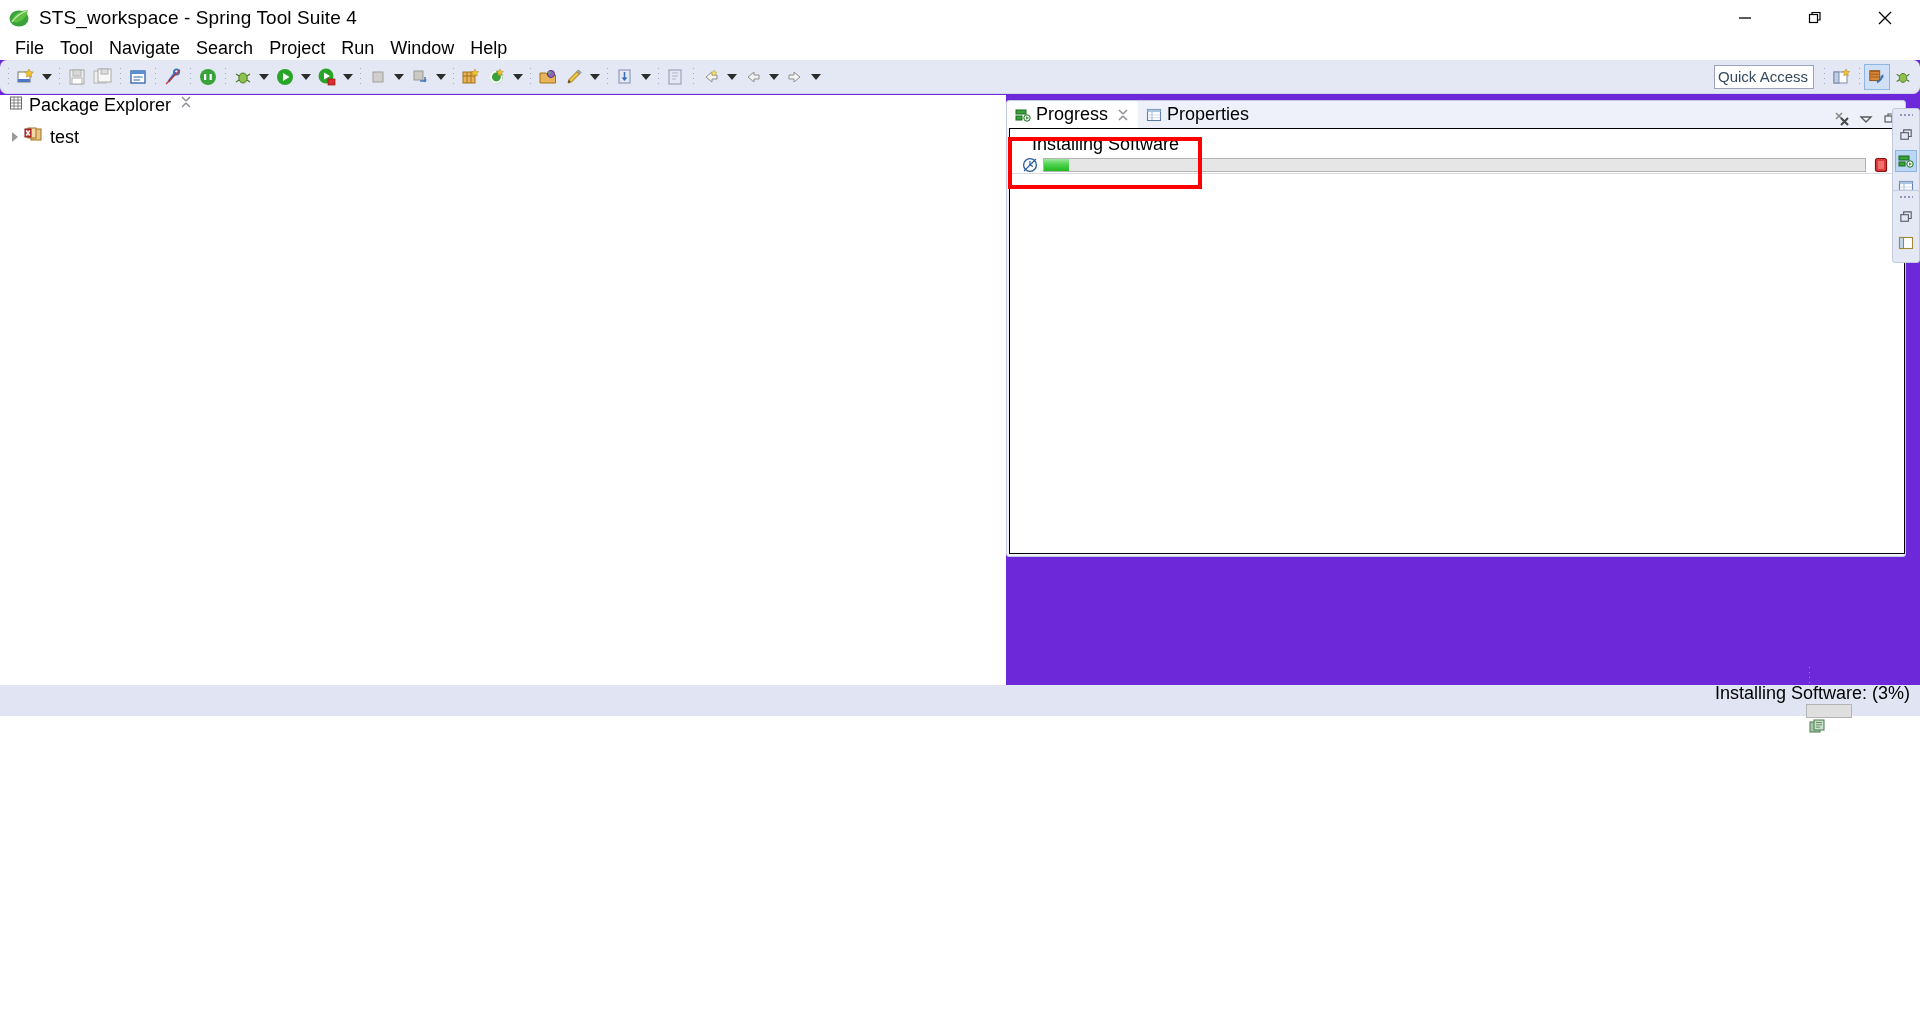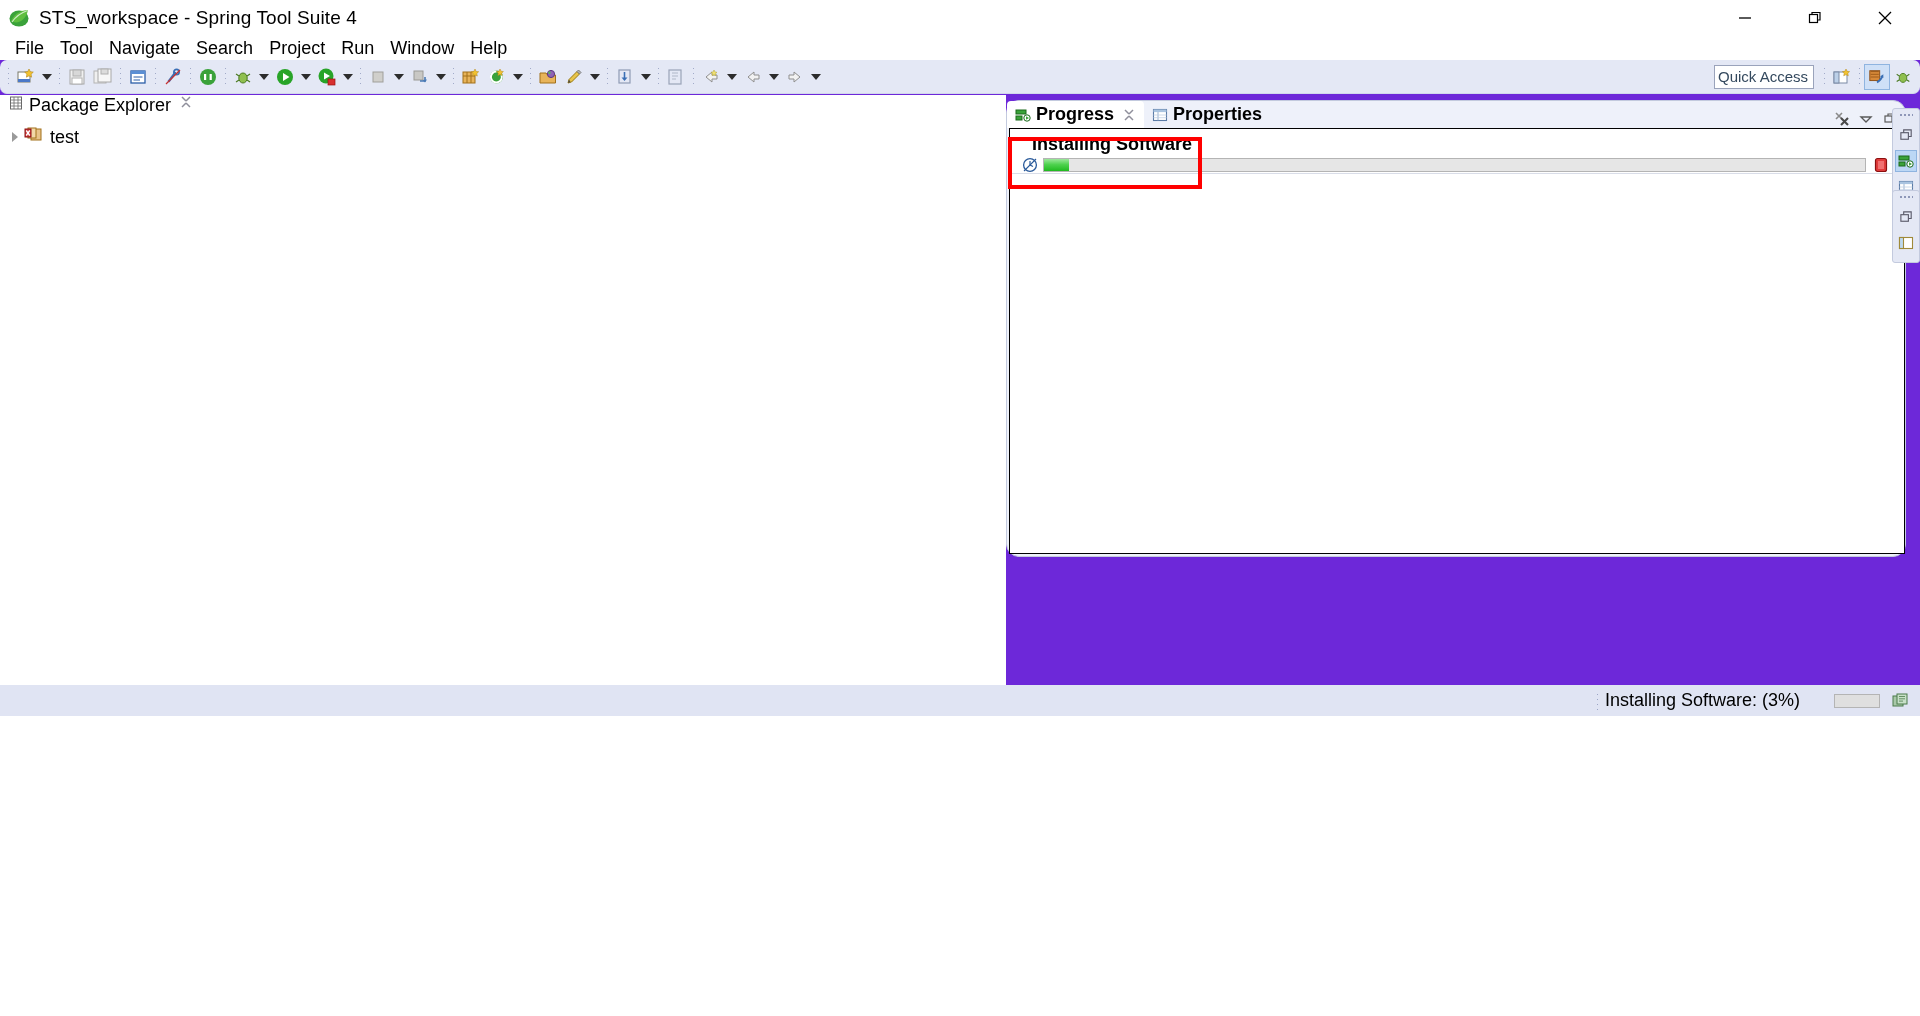--- a/index.html
+++ b/index.html
@@ -87,21 +87,21 @@
   .tree-twisty i {
     display:block; width:0; height:0;
     border-top: 5px solid transparent; border-bottom: 5px solid transparent;
     border-left: 6px solid #9a9a9a;
   }
   .tree-label { font-size: 18px; color: #000; margin-left: 6px; }
 
   
   .view-stack {
     position: absolute; left: 1006px; top: 100px; width: 900px; height: 457px;
-    background: #eef1fa; border: 1px solid #c3cade; border-radius: 13px; font-weight: bold;
+    background: #eef1fa; border: 1px solid #c3cade; border-radius: 3px;
   }
   .view-tabrow { position: relative; height: 27px; display: flex; align-items: flex-end; }
   .view-tab {
     height: 27px; display: flex; align-items: center; padding: 0 8px;
     background: transparent;
   }
   .view-tab.active {
     background: #ffffff; border-top-left-radius: 4px; border-top-right-radius: 4px;
   }
   .view-tab-label { font-size: 18px; color: #000; margin-left: 5px; white-space: nowrap; }
@@ -144,21 +144,21 @@
     background-size: 4px 4px;
   }
   .fast-btn { width: 22px; height: 22px; display:flex; align-items:center; justify-content:center; margin: 2px 0; }
   .fast-btn.active { background: #bcd7f5; border: 1px solid #8fb4e0; }
 
   
   .statusbar {
     position: absolute; left: 0; bottom: 0; width: 1920px; height: 31px;
     background: #e0e4f3; display: flex; align-items: center;
   }
-  .status-right { margin-left: auto; display: flex; align-items: center; padding-right: 10px; }
+  .status-right { margin-left: auto; display: flex; align-items: center; padding-right: 10px; flex-direction: column; }
   .status-sep {
     width: 3px; height: 18px; margin-right: 6px;
     background-image: radial-gradient(circle, #9aa3c4 0.8px, transparent 0.9px);
     background-size: 3px 5px; background-repeat: repeat-y;
   }
   .status-text { font-size: 18px; color: #000; white-space: nowrap; }
   .status-mini-bar {
     width: 46px; height: 14px; margin-left: 34px;
     background: #dfdfdf; border: 1px solid #b4b4b4; position: relative; overflow: hidden;
   }

